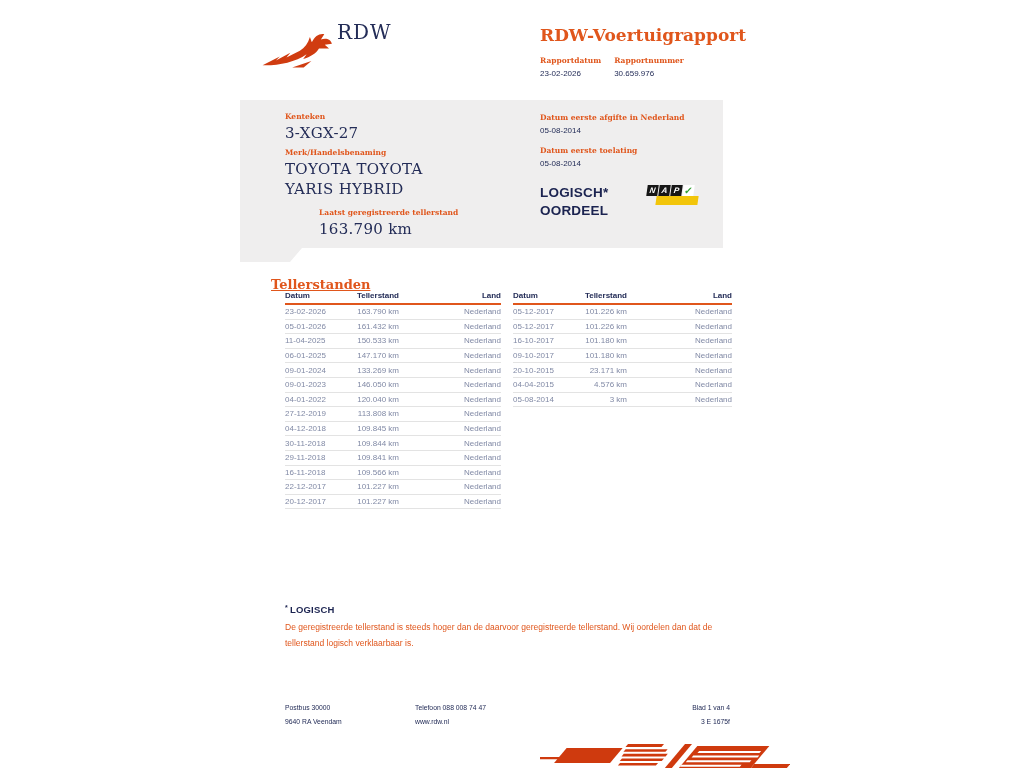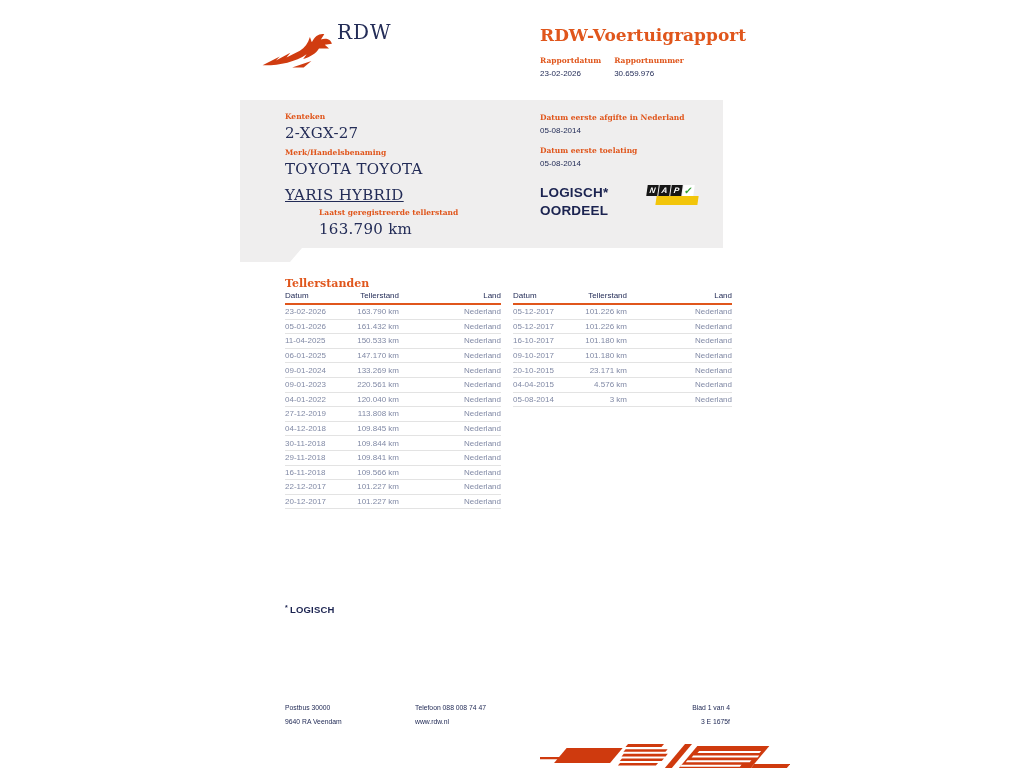--- a/index.html
+++ b/index.html
@@ -68,31 +68,32 @@
   }
   .nap-tiles{position:absolute;left:0;top:1px;display:flex;transform:skewX(-8deg);}
   .nap-tile{
     width:11px;height:11px;margin-right:1px;display:flex;align-items:center;justify-content:center;
     font-size:8px;font-weight:bold;font-style:italic;
   }
   .nap-dark{background:#161616;color:#ffffff;}
   .nap-light{background:#ffffff;color:var(--nap-green);font-style:normal;font-size:10px;}
   
   .section-title{
-    position:absolute;left:285px;top:277px;
-    font-family:"DejaVu Serif",serif;font-weight:bold;font-size:11px;
+    position:absolute;left:271px;top:277px;
+    font-family:"DejaVu Serif",serif;font-weight:bold;font-size:13px;
     color:var(--orange);
+    text-decoration:underline;
   }
   .vtable{position:absolute;top:291px;font-size:8px;}
   .vtable.t-left{left:285px;width:216px;}
   .vtable.t-right{left:513px;width:219px;}
   .thead{
     display:flex;align-items:flex-end;padding-bottom:3px;
     border-bottom:2px solid var(--orange);
-    font-weight:normal;color:var(--navy);
+    font-weight:bold;color:var(--navy);
   }
   .trow{
     display:flex;align-items:center;height:14.6px;
     border-bottom:1px solid var(--row-line);color:var(--table-text);
   }
   .c-datum{flex:0 0 56px;text-align:left;}
   .c-tell{flex:0 0 58px;text-align:right;}
   .c-land{flex:1;text-align:right;}
   
   .footnote{position:absolute;left:285px;top:604px;width:428px;}
@@ -133,26 +134,26 @@
     </div>
     <div class="meta-col">
       <div class="olabel">Rapportnummer</div>
       <div class="mval">30.659.976</div>
     </div>
   </div>
 
   <div class="panel">
     <div class="field f-kenteken">
       <div class="olabel">Kenteken</div>
-      <div class="bigval">2-XGX-27</div>
+      <div class="bigval">3-XGX-27</div>
     </div>
     <div class="field f-merk">
       <div class="olabel">Merk/Handelsbenaming</div>
       <div class="bigval">TOYOTA TOYOTA</div>
-      <div class="bigval" style="margin-top:8px;text-decoration:underline;">YARIS HYBRID</div>
+      <div class="bigval" style="margin-top:2px;">YARIS HYBRID</div>
     </div>
     <div class="field f-teller">
       <div class="olabel">Laatst geregistreerde tellerstand</div>
       <div class="bigval">163.790 km</div>
     </div>
     <div class="field f-afgifte">
       <div class="olabel">Datum eerste afgifte in Nederland</div>
       <div class="smallval">05-08-2014</div>
     </div>
     <div class="field f-toelating">
@@ -203,21 +204,21 @@
           <span class="c-tell">147.170 km</span>
           <span class="c-land">Nederland</span>
         </div>
         <div class="trow">
           <span class="c-datum">09-01-2024</span>
           <span class="c-tell">133.269 km</span>
           <span class="c-land">Nederland</span>
         </div>
         <div class="trow">
           <span class="c-datum">09-01-2023</span>
-          <span class="c-tell">220.561 km</span>
+          <span class="c-tell">146.050 km</span>
           <span class="c-land">Nederland</span>
         </div>
         <div class="trow">
           <span class="c-datum">04-01-2022</span>
           <span class="c-tell">120.040 km</span>
           <span class="c-land">Nederland</span>
         </div>
         <div class="trow">
           <span class="c-datum">27-12-2019</span>
           <span class="c-tell">113.808 km</span>
@@ -298,20 +299,21 @@
           <span class="c-tell">3 km</span>
           <span class="c-land">Nederland</span>
         </div>
       </div>
   </div>
 
   <div class="footnote">
     <div class="fn-title">
       <span class="fn-marker">*</span><span>LOGISCH</span>
     </div>
+    <div class="fn-body">De geregistreerde tellerstand is steeds hoger dan de daarvoor geregistreerde tellerstand. Wij oordelen dan dat de tellerstand logisch verklaarbaar is.</div>
   </div>
 
   <div class="footer-block fb-left">
     <div>Postbus 30000</div>
     <div>9640 RA Veendam</div>
   </div>
   <div class="footer-block fb-center">
     <div>Telefoon 088 008 74 47</div>
     <div>www.rdw.nl</div>
   </div>

